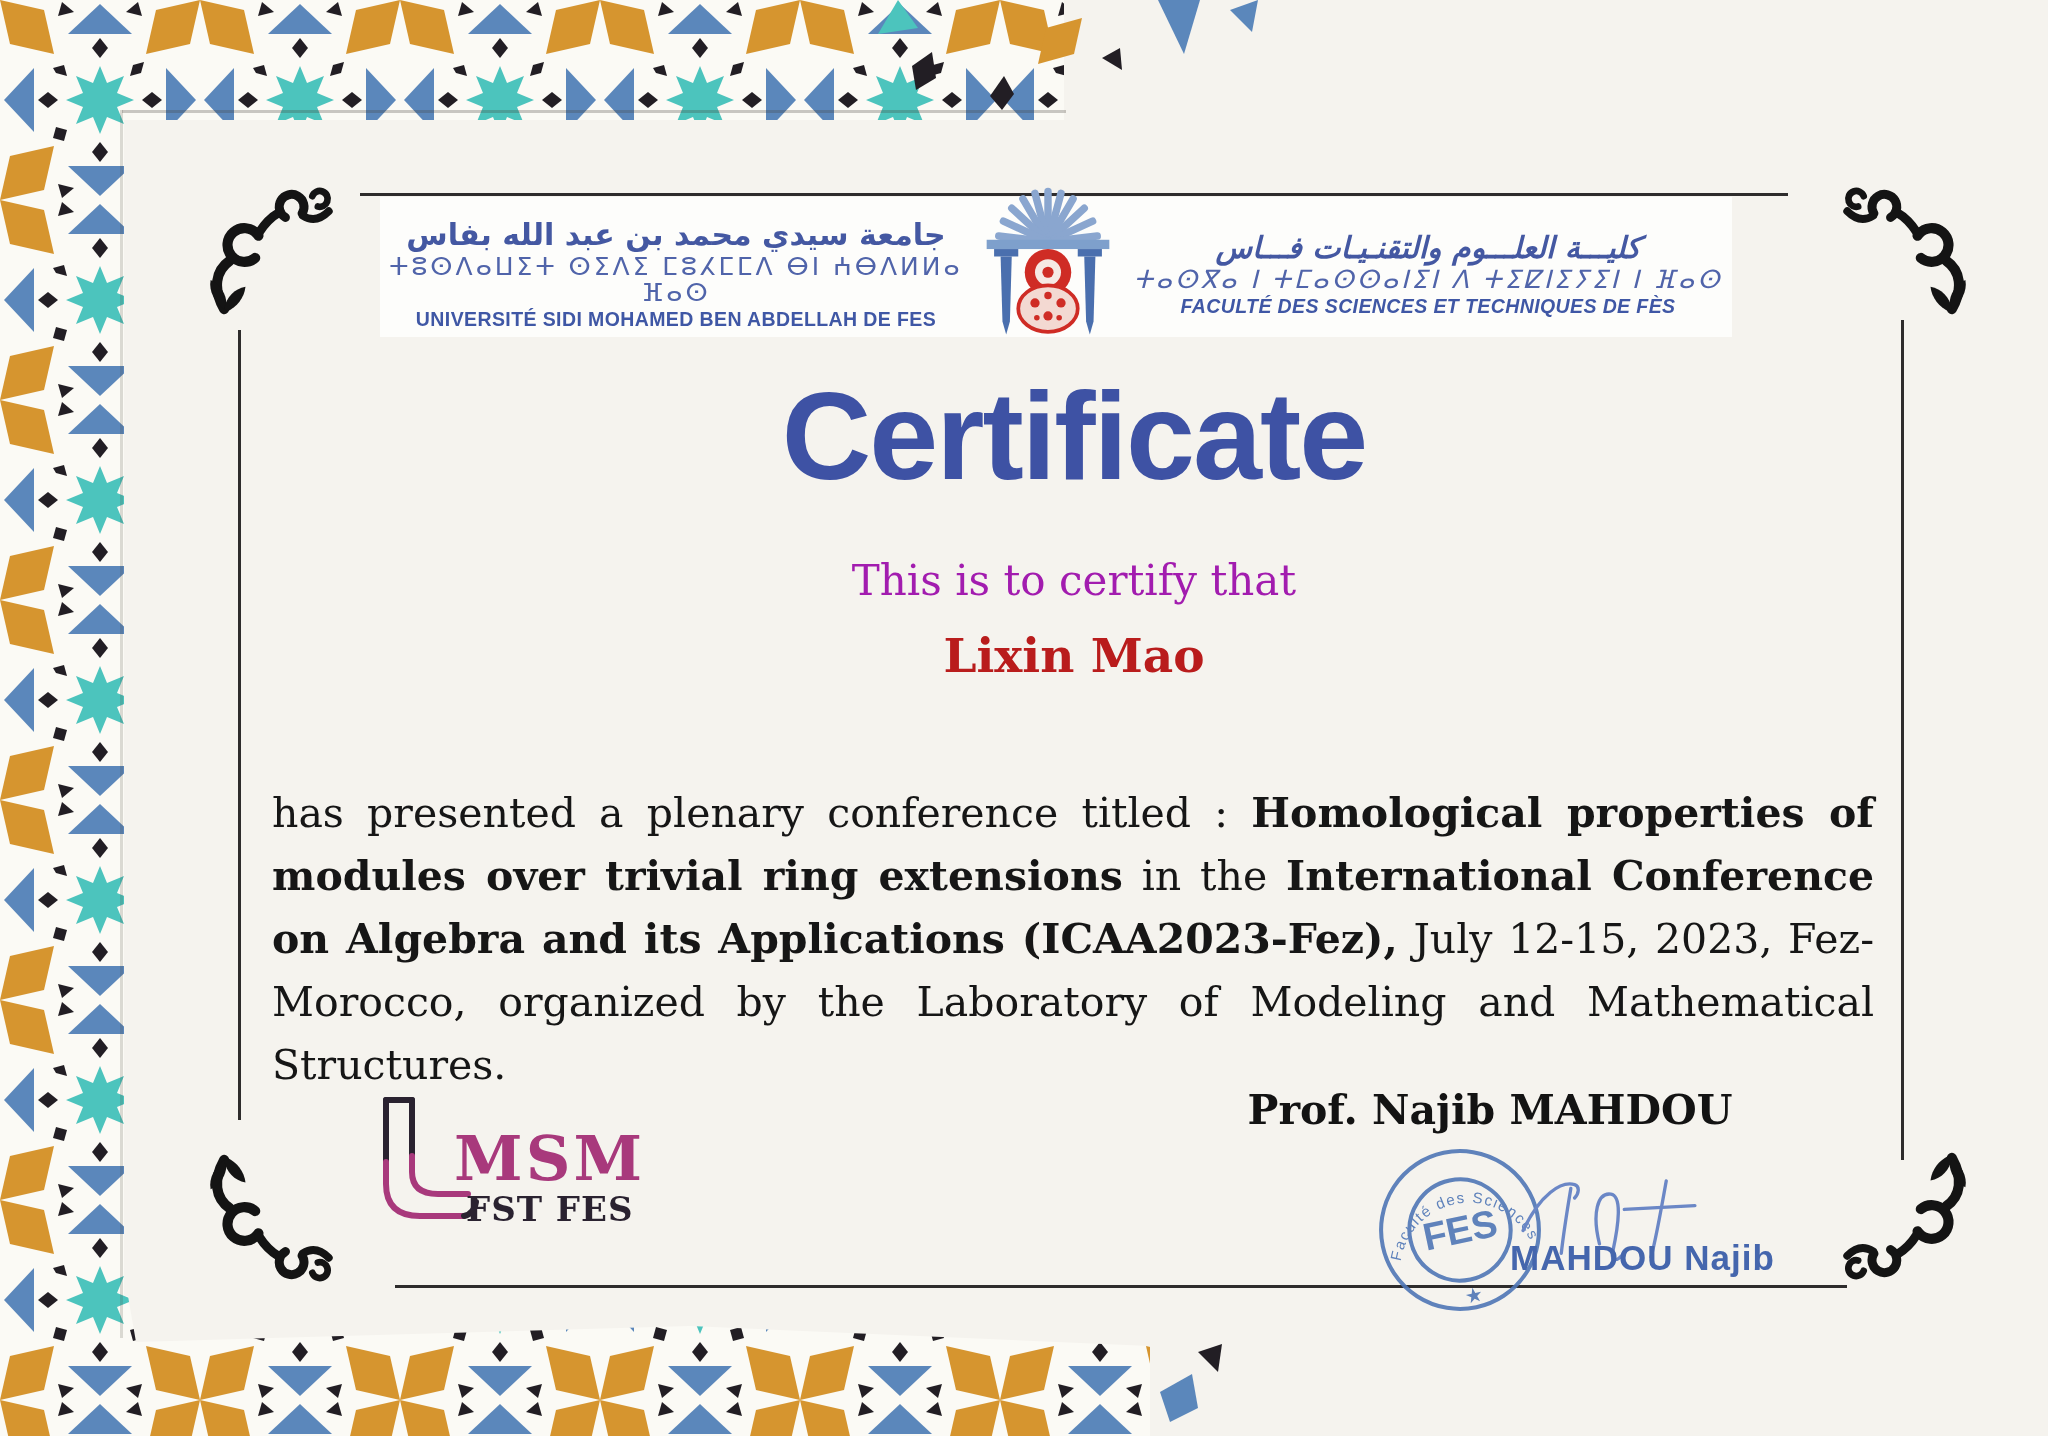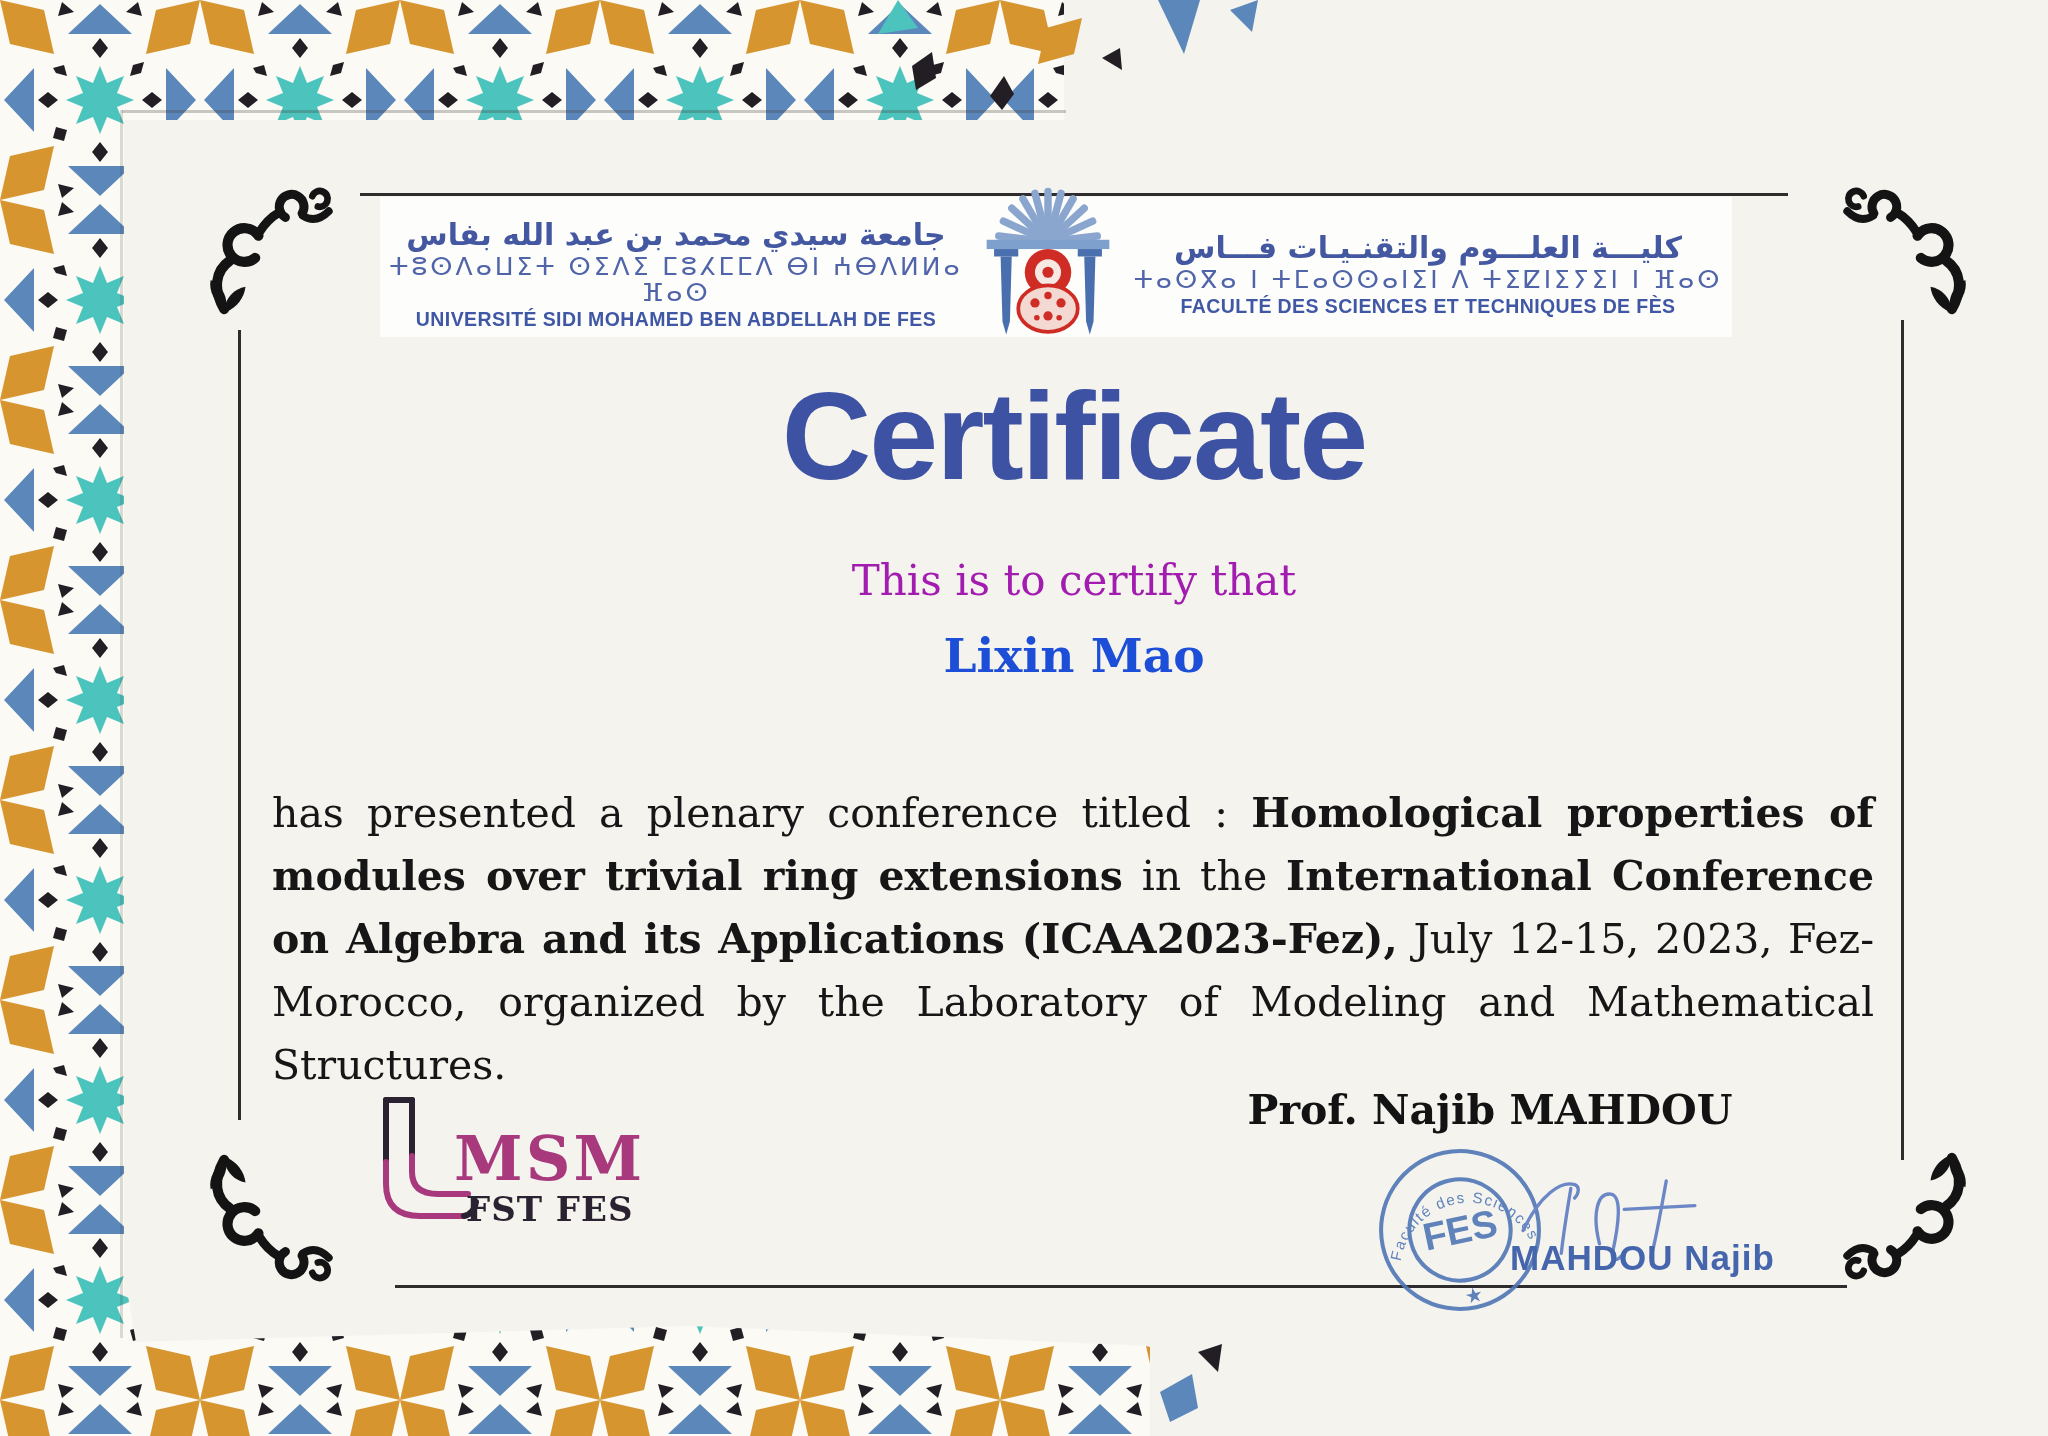--- a/index.html
+++ b/index.html
@@ -22,36 +22,36 @@
   .flourish{position:absolute;width:135px;height:135px;}
   .fl-tr{transform:scaleX(-1);}
   .fl-bl{transform:scaleY(-1);}
   .fl-br{transform:scale(-1,-1);}
 
   
   .header-band{left:380px;top:197px;width:1352px;height:140px;background:#fdfdfb;
                display:flex;align-items:center;justify-content:space-between;}
   .hdr-block{text-align:center;}
   .hdr-left{width:592px;}
-  .hdr-right{width:608px;}
+  .hdr-right{width:608px;font-style:italic;}
   .hdr-arabic{font-family:"DejaVu Sans",sans-serif;font-weight:bold;font-size:30px;
               line-height:38px;color:#4458a2;margin-top:14px;}
   .hdr-tifinagh{font-family:"DejaVu Sans",sans-serif;font-size:25px;line-height:26px;
                 color:#5064aa;letter-spacing:3px;}
   .hdr-french{font-family:"Liberation Sans",sans-serif;font-weight:bold;font-size:19.5px;
               line-height:26px;color:#3f57a5;letter-spacing:.4px;}
   .monument{width:150px;height:158px;margin-top:-8px;}
 
   
   .title{left:424px;top:365px;width:1300px;text-align:center;
          font-family:"Liberation Sans",sans-serif;font-weight:bold;font-size:124px;
          letter-spacing:-2px;color:#3e52a4;}
   .subtitle{left:424px;top:556px;width:1300px;text-align:center;font-size:42px;color:#a21caf;}
   .recipient{left:424px;top:628px;width:1300px;text-align:center;font-weight:bold;
-             font-size:47px;color:#1d4ed8;}
+             font-size:47px;color:#b91c1c;}
   .bodytext{left:272px;top:782px;width:1602px;font-size:41px;line-height:63px;
             text-align:justify;color:#161616;margin:0;}
   .bodytext b{font-weight:bold;}
   .signatory{left:1190px;top:1086px;width:600px;text-align:center;font-weight:bold;
              font-size:41px;color:#131313;}
 
   
   .lmsm{left:362px;top:1088px;width:300px;height:185px;}
   .stamp{left:1374px;top:1144px;width:172px;height:172px;transform:rotate(-12deg);opacity:.9;}
   .signature-svg{left:1505px;top:1156px;width:250px;height:105px;}

